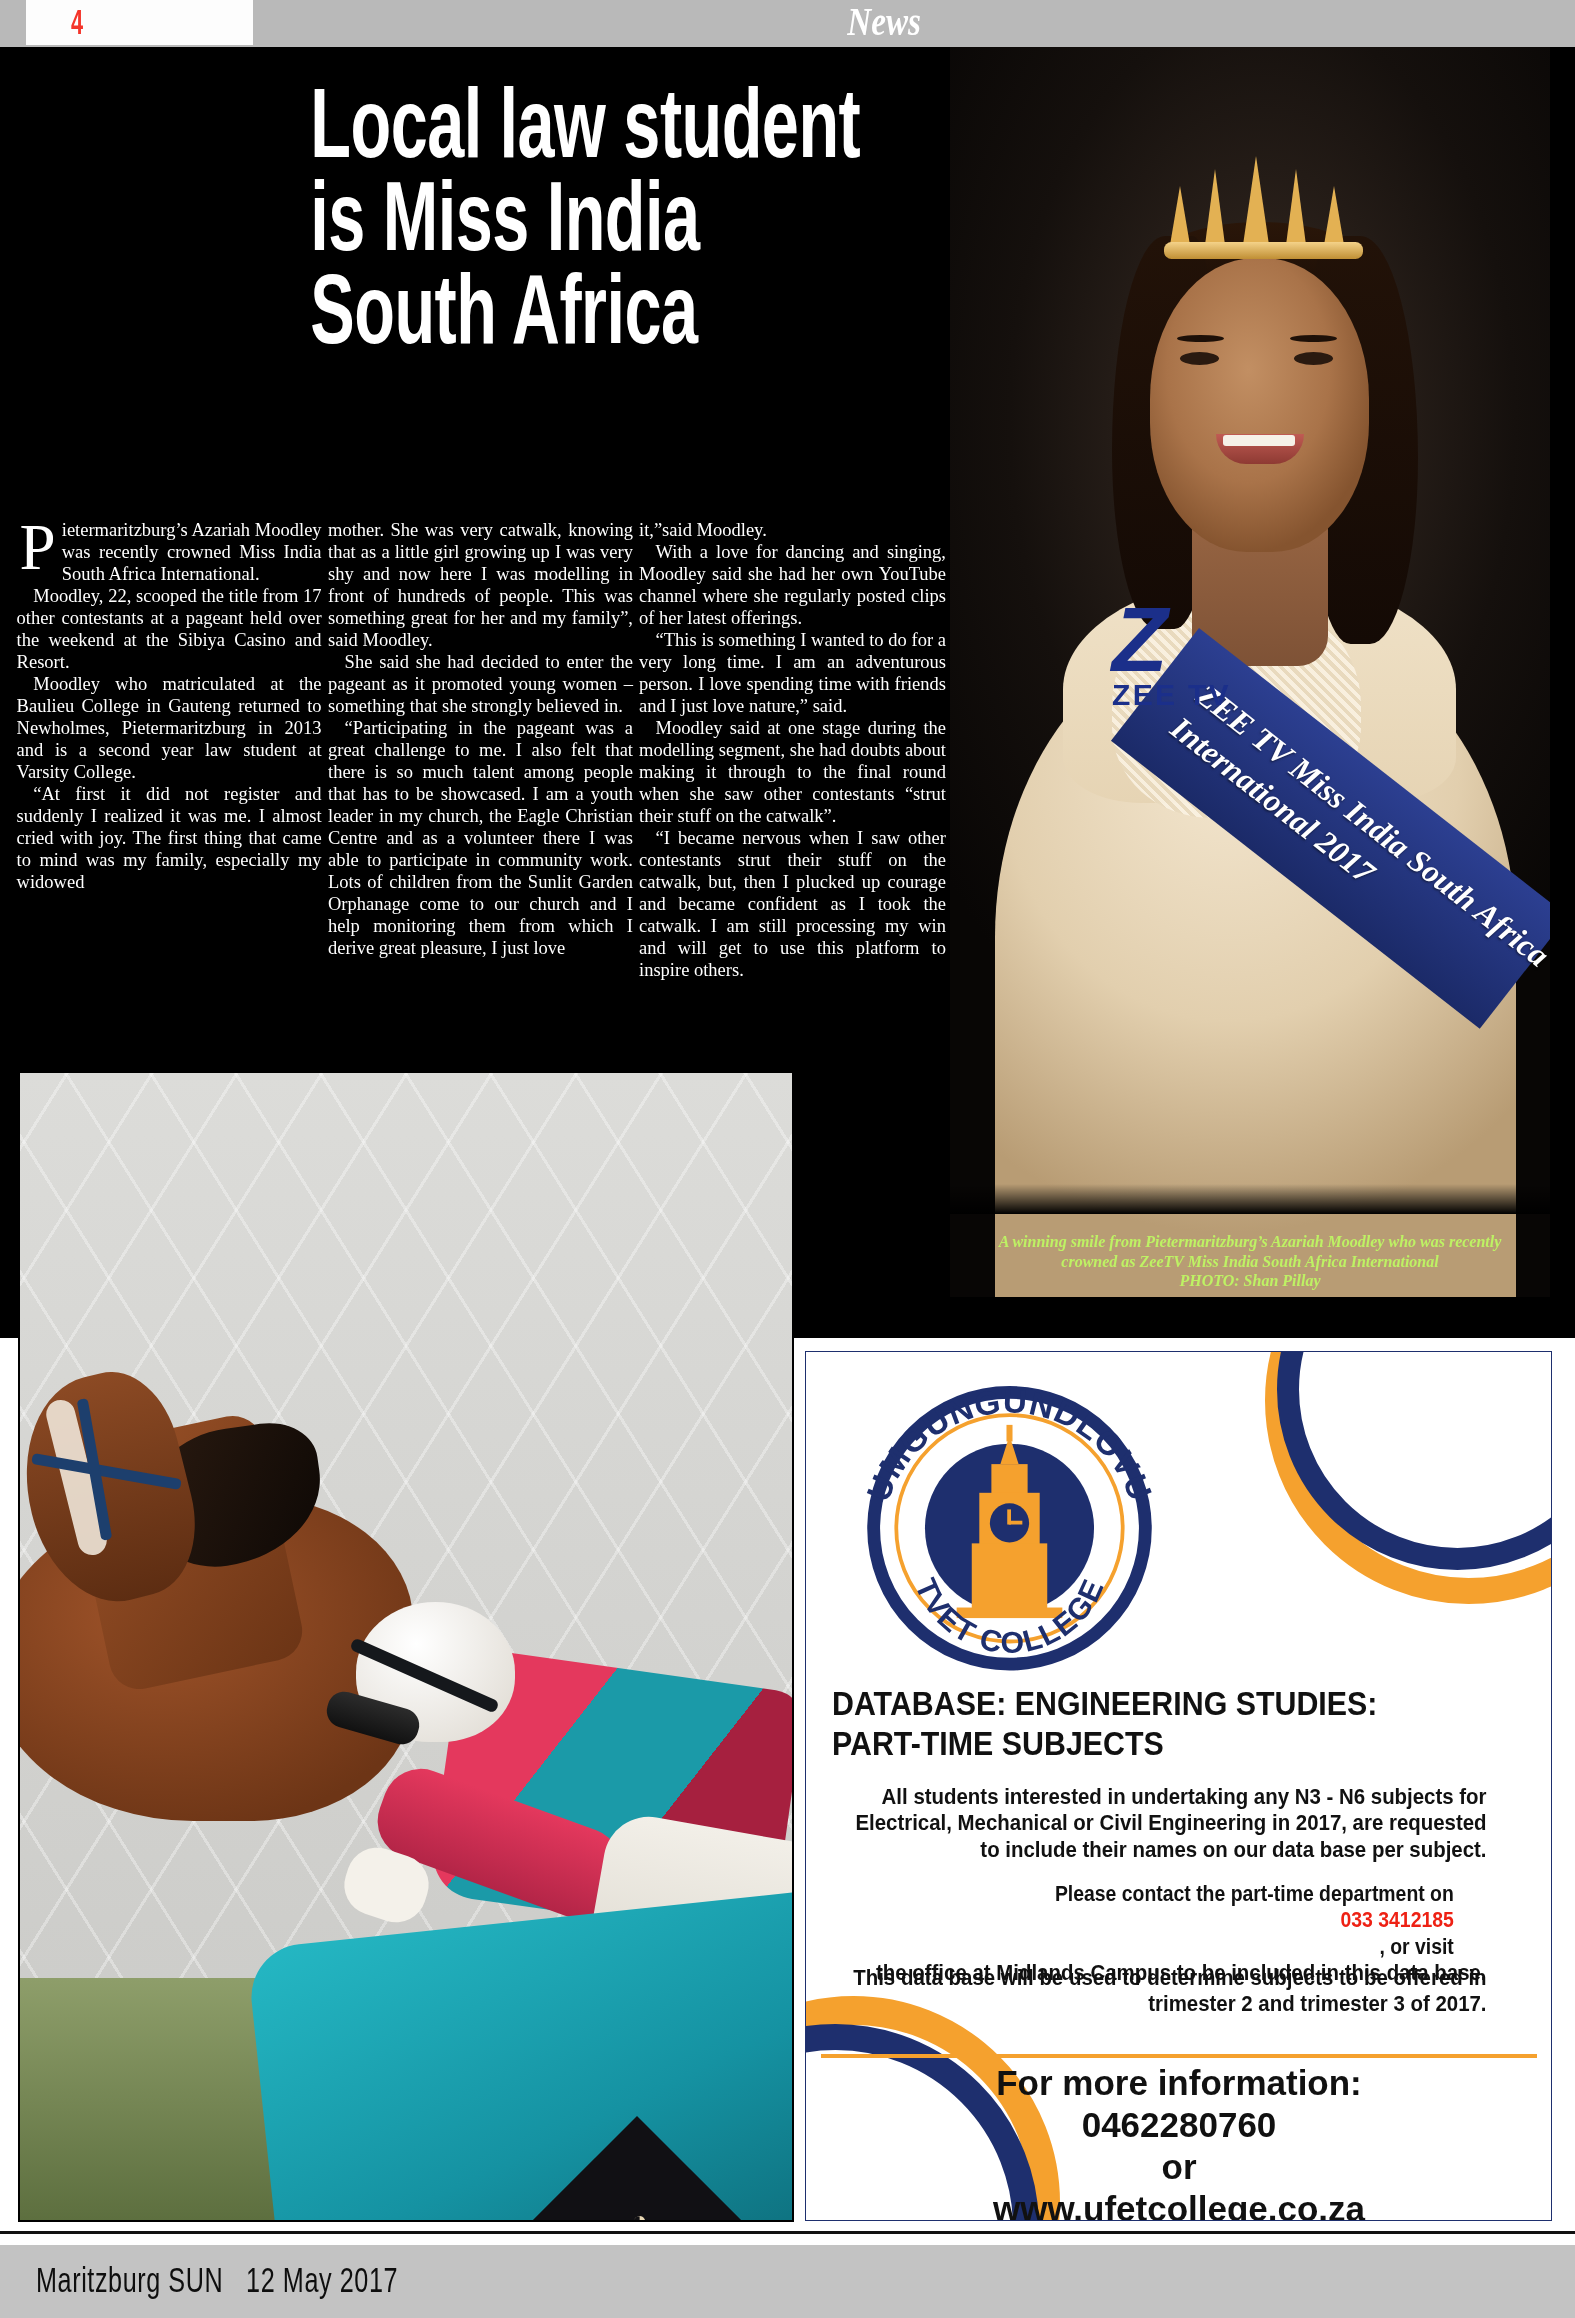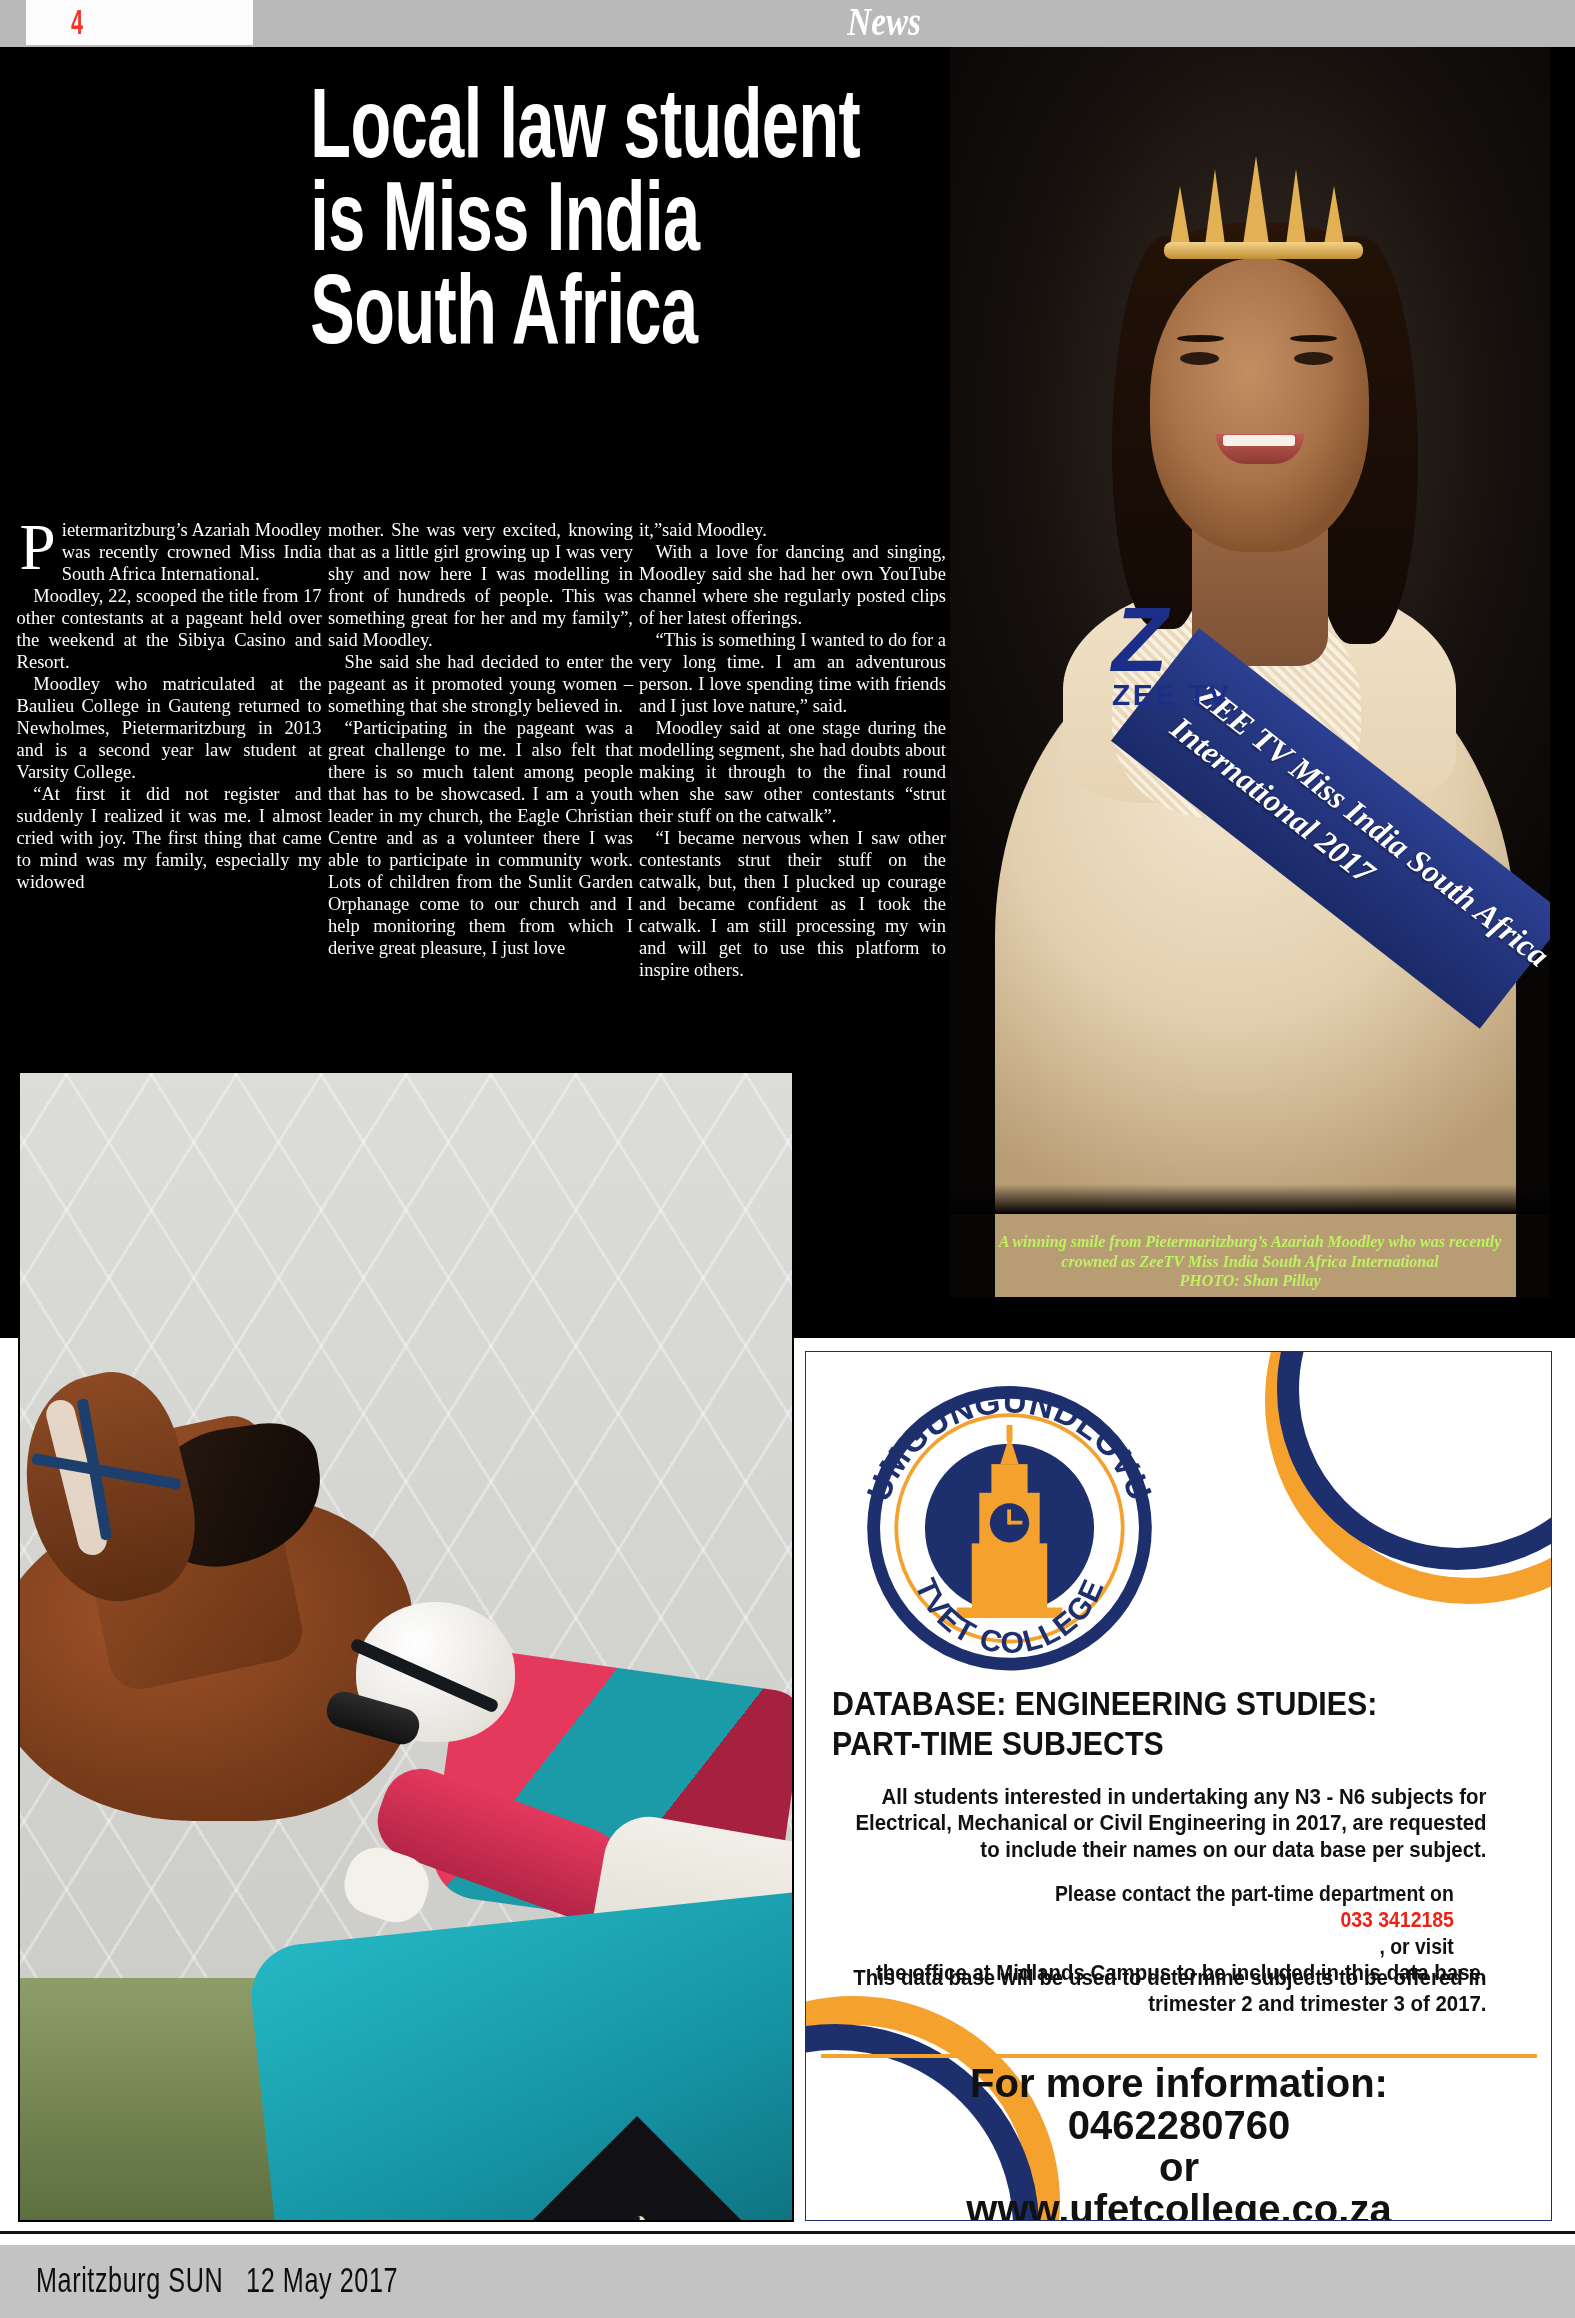--- a/index.html
+++ b/index.html
@@ -175,21 +175,21 @@
     font-family:"Liberation Sans",sans-serif;font-weight:700;font-size:33px;line-height:40px;
     color:#111;}
   #cl-title span{display:block;transform:scaleX(.92);transform-origin:left center;}
   .cl-p{position:absolute;left:26px;width:689px;color:#111;
     font-family:"Liberation Sans",sans-serif;font-weight:700;font-size:21.5px;line-height:26.4px;text-align:right;}
   #cl-p1{top:432px;} #cl-p2{top:529px;} #cl-p3{top:613px;}
   .cl-p span{display:block;transform:scaleX(.95);transform-origin:left center;}
   #cl-phone{color:#ee2114;}
   #cl-divider{position:absolute;left:15px;top:702px;width:716px;height:3.8px;background:#f5a12e;}
   #cl-footer{position:absolute;left:15px;top:710px;width:716px;text-align:center;color:#111;
-    font-family:"Liberation Sans",sans-serif;font-weight:700;font-size:40px;line-height:42px;}
+    font-family:"Liberation Sans",sans-serif;font-weight:700;font-size:35px;line-height:42px;}
 
   
   #footer-rule{position:absolute;left:0;top:2231px;width:1576px;height:3px;background:#111;}
   #page-footer{position:absolute;left:0;top:2245px;width:1576px;height:74px;background:#c3c3c3;}
   #footer-txt{position:absolute;left:36px;top:2260px;
     font-family:"Liberation Sans",sans-serif;font-weight:400;font-size:35px;color:#0e0e0e;
     transform:scaleX(.72);transform-origin:left top;letter-spacing:0.8px;}
 </style>
 </head>
 <body>
@@ -211,21 +211,21 @@
   </div>
 
   <div class="col" id="col1">
     <p class="first"><span id="dropcap">P</span><span>ietermaritzburg’s Azariah Moodley was recently crowned Miss India South Africa International.</span></p>
     <p>Moodley, 22, scooped the title from 17 other contestants at a pageant held over the weekend at the Sibiya Casino and Resort.</p>
     <p>Moodley who matriculated at the Baulieu College in Gauteng returned to Newholmes, Pietermaritzburg in 2013 and is a second year law student at Varsity College.</p>
     <p>“At first it did not register and suddenly I realized it was me. I almost cried with joy. The first thing that came to mind was my family, especially my  widowed</p>
   </div>
 
   <div class="col" id="col2">
-    <p class="first">mother. She was very excited, knowing that as a little girl growing up I was very shy and now here I was modelling in front of hundreds of people. This was something great for her and my family”, said Moodley.</p>
+    <p class="first">mother. She was very catwalk, knowing that as a little girl growing up I was very shy and now here I was modelling in front of hundreds of people. This was something great for her and my family”, said Moodley.</p>
     <p>She said she had decided to enter the pageant as it promoted young women – something that she strongly believed in.</p>
     <p>“Participating in the pageant was a great challenge to me. I also felt that there is so much talent among people that  has to be showcased. I am a youth leader in my church, the Eagle Christian Centre and as a volunteer there I was able to participate in community work. Lots of children from the Sunlit Garden Orphanage come to our church and I help monitoring them from which I derive great pleasure, I just love</p>
   </div>
 
   <div class="col" id="col3">
     <p class="first">it,”said Moodley.</p>
     <p>With a love for dancing and singing, Moodley said she had her own YouTube channel where she regularly posted clips of her latest offerings.</p>
     <p>“This is something I wanted to do for a very long time. I am an adventurous person. I love spending time with friends and I just love nature,” said.</p>
     <p>Moodley said at one stage during the modelling segment, she had doubts about making it through to the final round when she saw other contestants “strut their stuff on the catwalk”.</p>
     <p>“I became nervous when I saw other contestants strut their stuff on the catwalk, but, then I plucked up courage and became confident as I took the catwalk. I am still processing my win and will get to use this platform to inspire others.</p>

